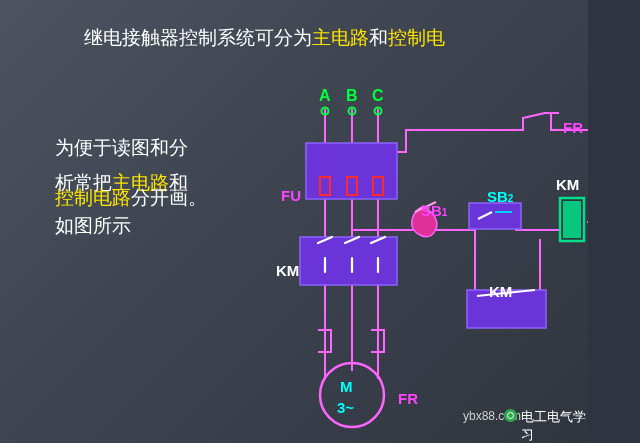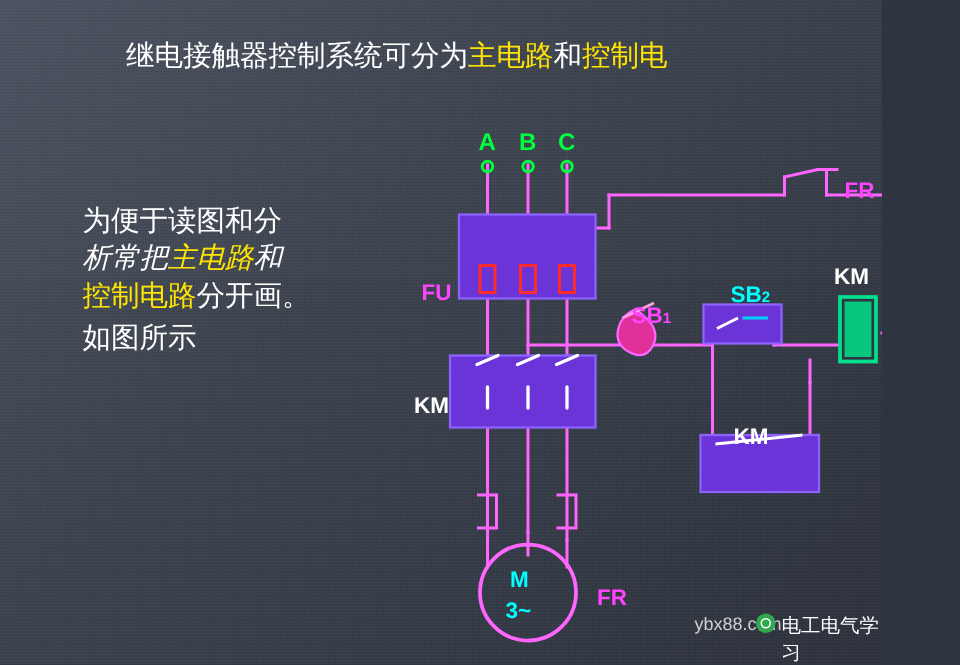--- a/index.html
+++ b/index.html
@@ -78,21 +78,21 @@
 </head>
 <body>
 
 <div id="root">
 
   <div class="txt title-line" style="left:84px; top:26px;"><span>继电接触器控制系统可分为</span><span class="hl-yellow">主电路</span><span>和</span><span class="hl-yellow">控制电</span></div>
 
 
   <div class="txt body-line" style="left:55px; top:136px;"><span>为便于读图和分</span></div>
 
-  <div class="txt body-line" style="left:55px; top:161px;font-style:italic;"><span>析常把</span><span class="hl-yellow">主电路</span><span>和</span></div>
+  <div class="txt body-line" style="left:55px; top:171px;"><span>析常把</span><span class="hl-yellow">主电路</span><span>和</span></div>
 
   <div class="txt body-line" style="left:55px; top:186px;"><span class="hl-yellow">控制电路</span><span>分开画。</span></div>
 
   <div class="txt body-line" style="left:55px; top:214px;"><span>如图所示</span></div>
 
   <svg id="svglayer" viewBox="0 0 640 443">
     <g stroke="#ff66ff" stroke-width="2" fill="none" stroke-linecap="square">
 
       <line x1="325" y1="110" x2="325" y2="143"></line>
       <line x1="352" y1="110" x2="352" y2="143"></line>

